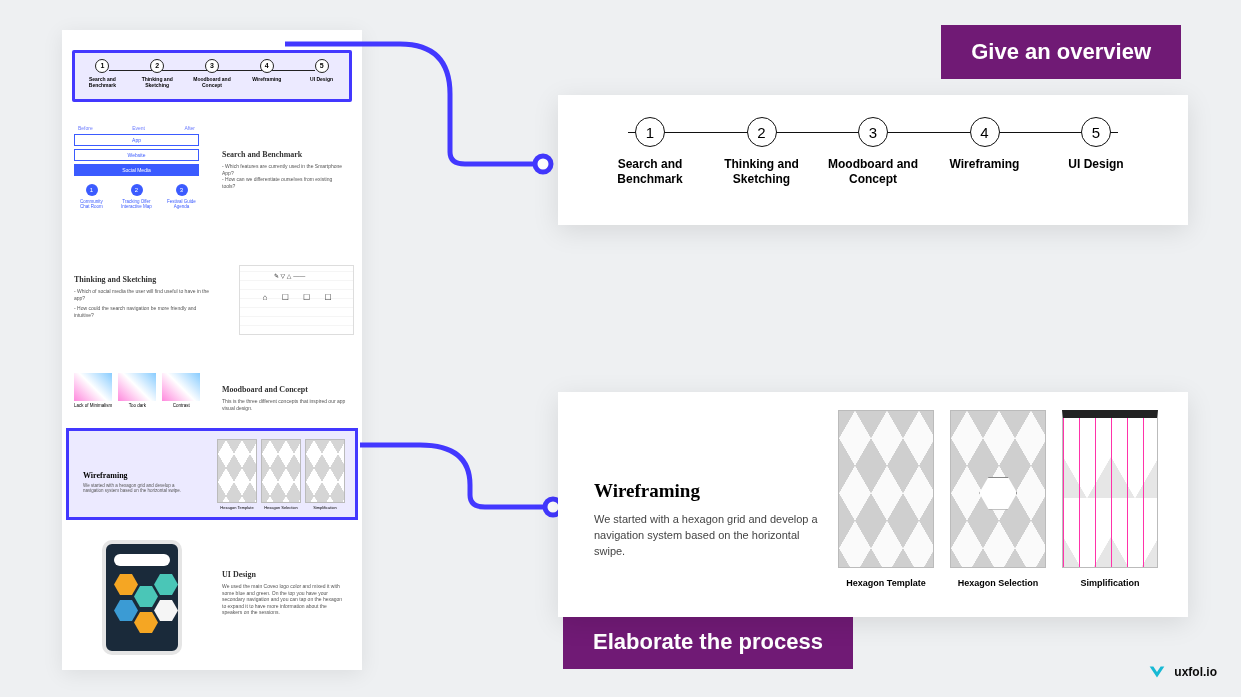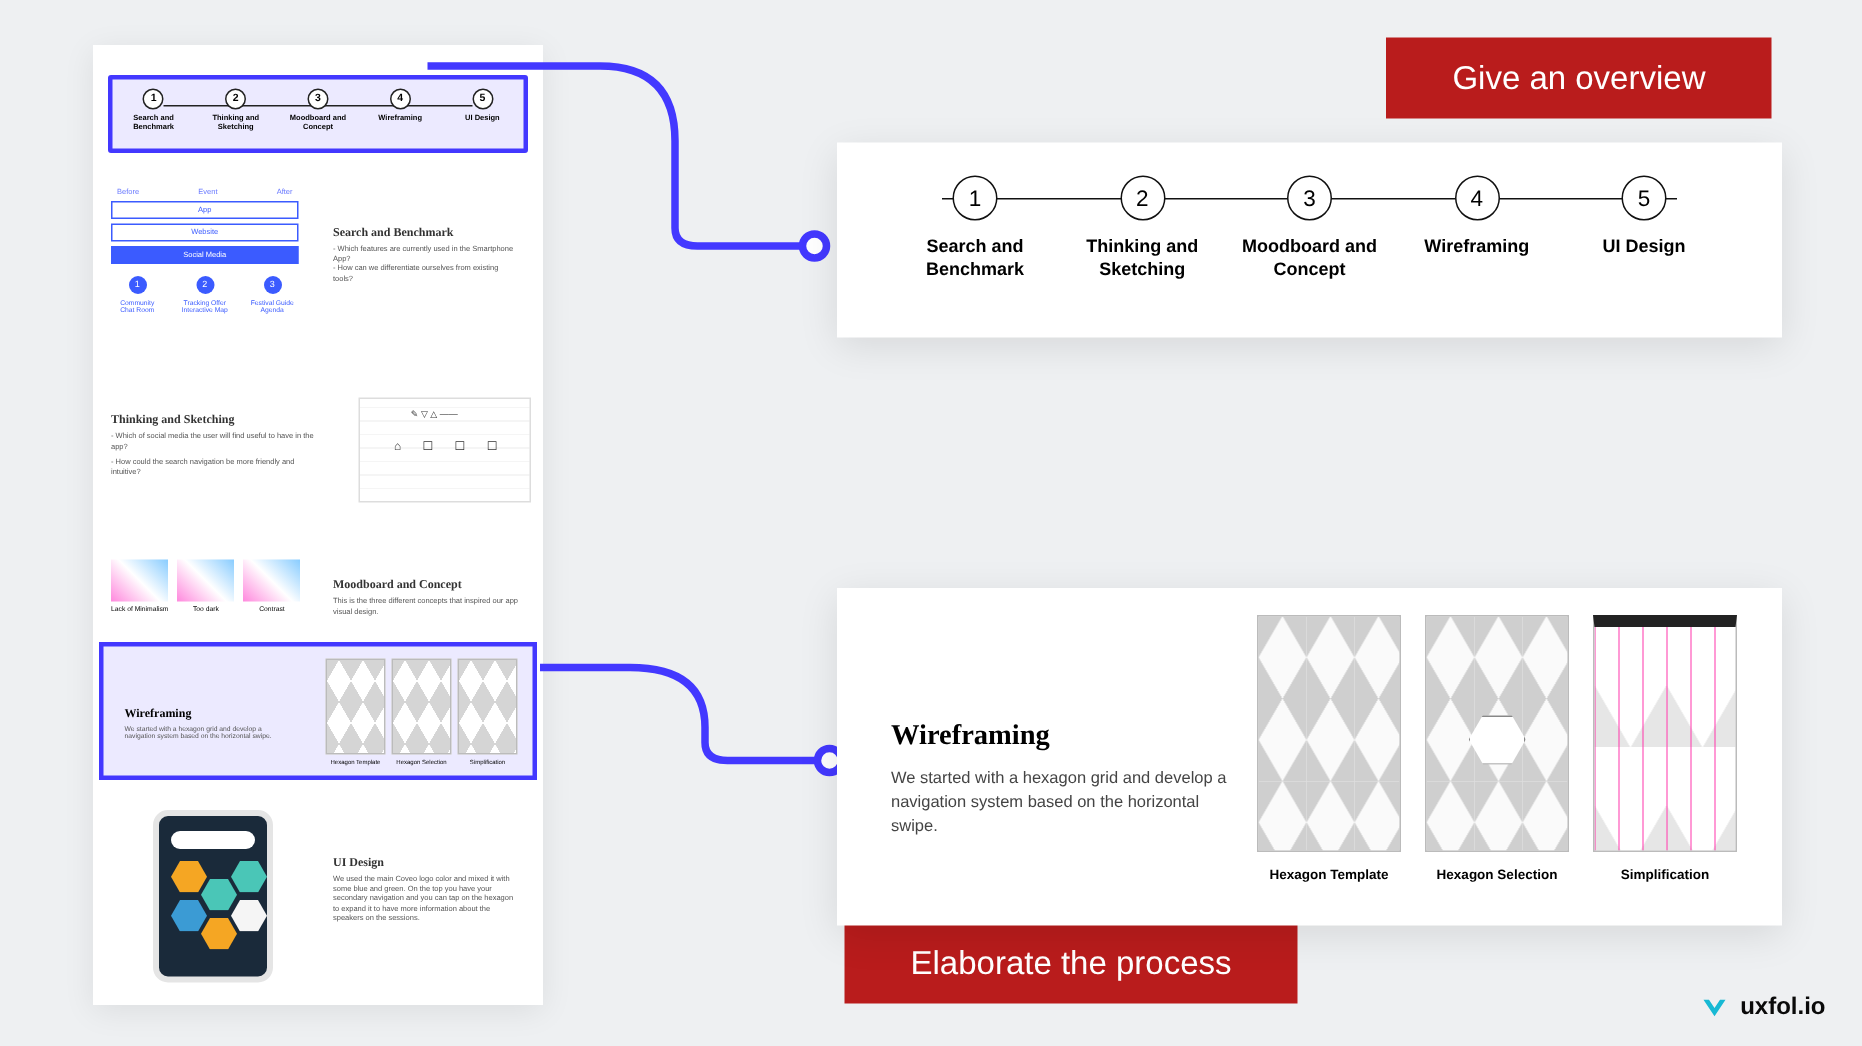--- a/index.html
+++ b/index.html
@@ -107,25 +107,25 @@
   .cs-phone .hex:nth-of-type(1){left:8px; top:30px; background:#f5a623;}
   .cs-phone .hex:nth-of-type(2){left:28px; top:42px; background:#4ac6b7;}
   .cs-phone .hex:nth-of-type(3){left:48px; top:30px; background:#4ac6b7;}
   .cs-phone .hex:nth-of-type(4){left:8px; top:56px; background:#3b9bd4;}
   .cs-phone .hex:nth-of-type(5){left:48px; top:56px; background:#f5f5f5;}
   .cs-phone .hex:nth-of-type(6){left:28px; top:68px; background:#f5a623;}
 
   
   .callout {
     position:absolute;
-    background:#b91c1c;
+    background:#701a75;
     color:#fff;
-    font-weight:400;
+    font-weight:700;
     font-size:22px;
-    padding: 14px 44px;
+    padding: 14px 30px;
   }
   .callout.c1 { right:60px; top:25px; }
   .callout.c2 { left:563px; top:615px; }
 
   .panel {
     position:absolute; background:#fff; box-shadow:0 6px 25px rgba(0,0,0,.10);
   }
   .panel.p1 { left:558px; top:95px; width:630px; height:130px; }
   .panel.p2 { left:558px; top:392px; width:630px; height:225px; }
 
@@ -159,21 +159,21 @@
     background-size:16px 100%, 48px 80px, 48px 80px;
     border-top:8px solid #222;
   }
   .p2-cap{font-size:9px; font-weight:700; margin-top:10px;}
 
   
   svg.connector{position:absolute; overflow:visible; pointer-events:none;}
   .conn-dot{fill:#fff; stroke:#4338ff; stroke-width:5;}
 
   
-  .logo{position:absolute; right:24px; bottom:14px; display:flex; align-items:center; gap:6px; font-weight:800; font-size:16px; color:#0a0a0a;}
+  .logo{position:absolute; right:24px; bottom:14px; display:flex; align-items:center; gap:6px; font-weight:800; font-size:12px; color:#0a0a0a;}
   .logo svg{width:22px; height:22px;}
 </style>
 </head>
 <body>
 
 <div class="casestudy">
 
   <div class="cs-steps">
     <div class="cs-steps-line"></div>
     <div class="cs-step">

